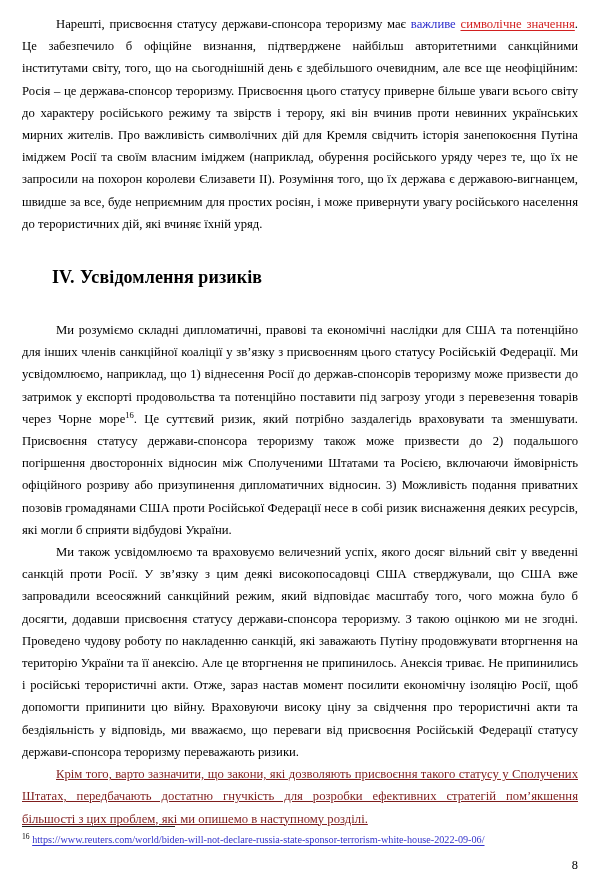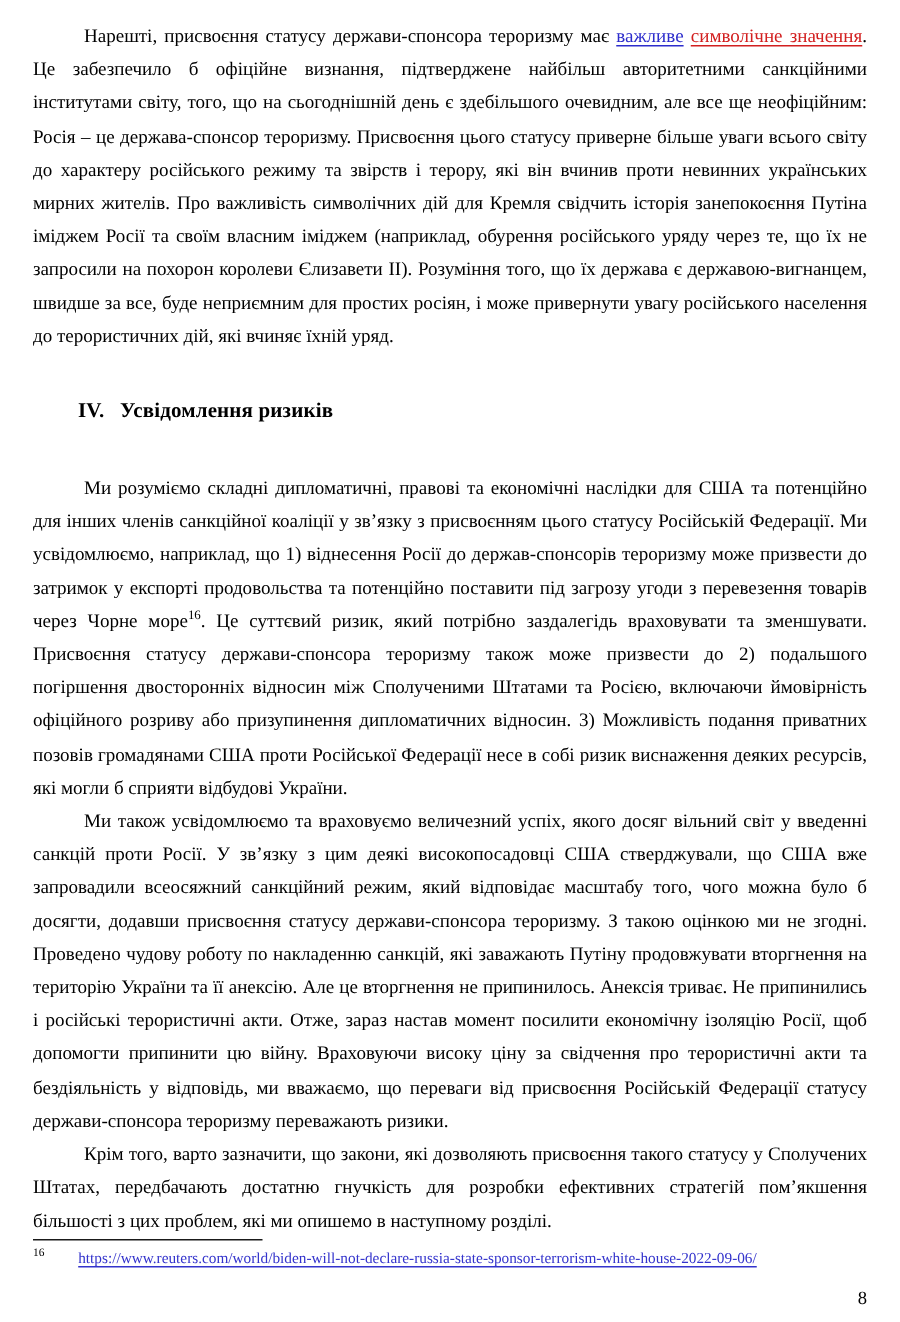--- a/index.html
+++ b/index.html
@@ -36,34 +36,34 @@
     margin: 0 0 0 0;
   }
   p.para + p.para {
     margin-top: 0;
   }
   .first-para {
     padding-top: 13px;
   }
   .blue-u {
     color: #2c2ccc;
-    text-decoration: underline;
     text-underline-offset: 1.5px;
   }
   .red-u {
     color: #d21f1f;
     text-decoration: underline;
     text-underline-offset: 1.5px;
     margin-top: 36px;
   }
   .blue-para {
-    color: #000000;
+    color: #7f1d1d;
+    text-decoration: underline;
   }
   h2.section-heading {
-    font-size: 14px;
+    font-size: 18px;
     font-weight: bold;
     margin: 0;
     padding: 32px 0 0 0;
     text-align: left;
     text-indent: 0;
     letter-spacing: 0.1px;
   }
   h2.section-heading .numeral {
     display: inline-block;
     width: 58px;
@@ -101,21 +101,20 @@
     font-size: 7.6px;
     vertical-align: super;
     line-height: 0;
     color: #000000;
   }
   .footnote a, .footnote .fn-link {
     color: #3333cc;
     text-decoration: underline;
     text-underline-offset: 1.5px;
     word-break: break-all;
-    margin-left: 20px;
   }
   .page-number {
     text-align: right;
     font-size: 12.4px;
     line-height: 16px;
     padding: 6px 0 8px 0;
     margin: 0;
   }
 </style>
 </head>

